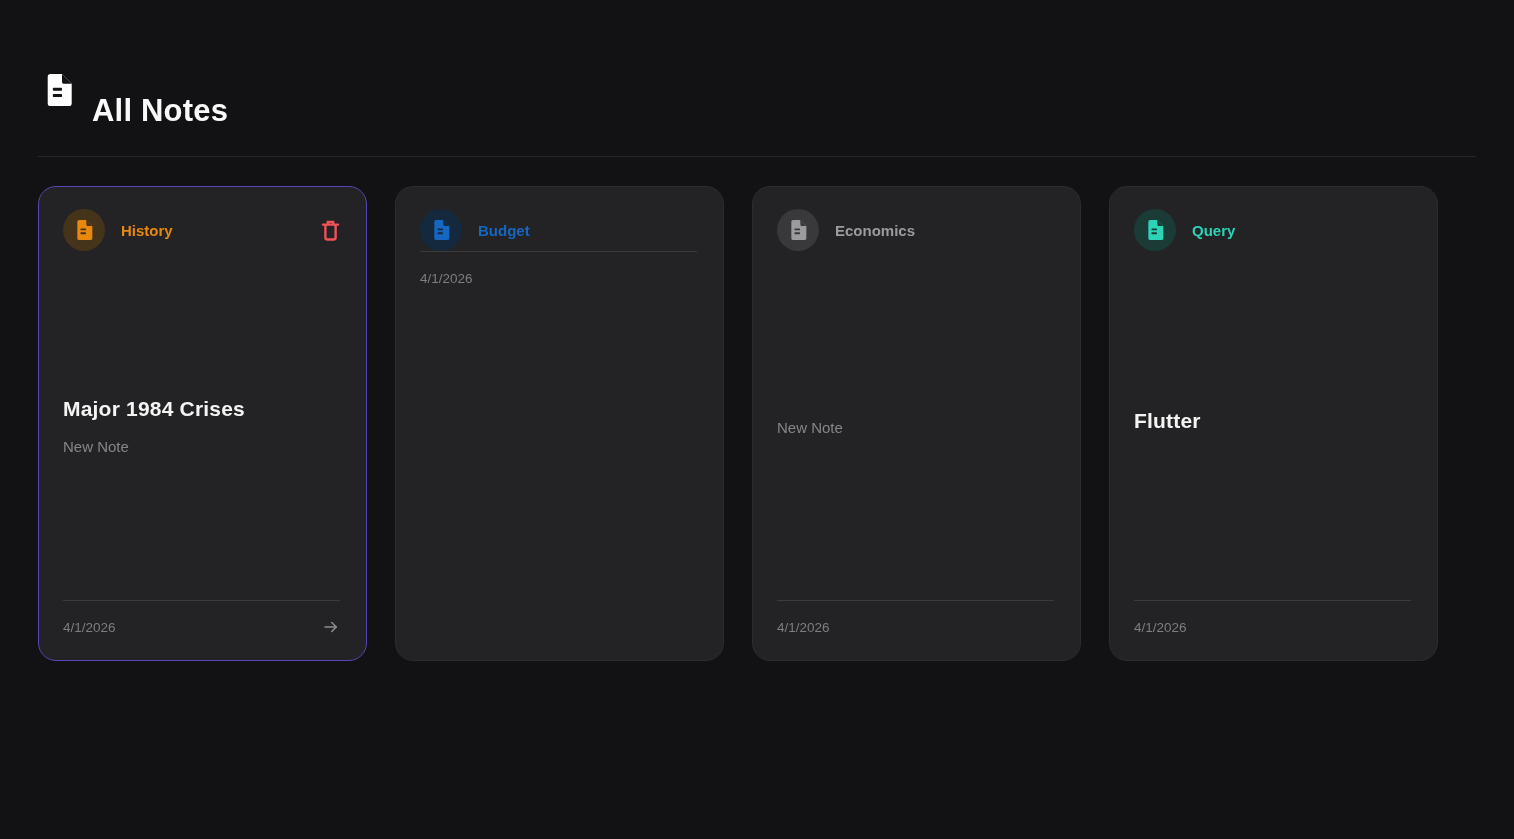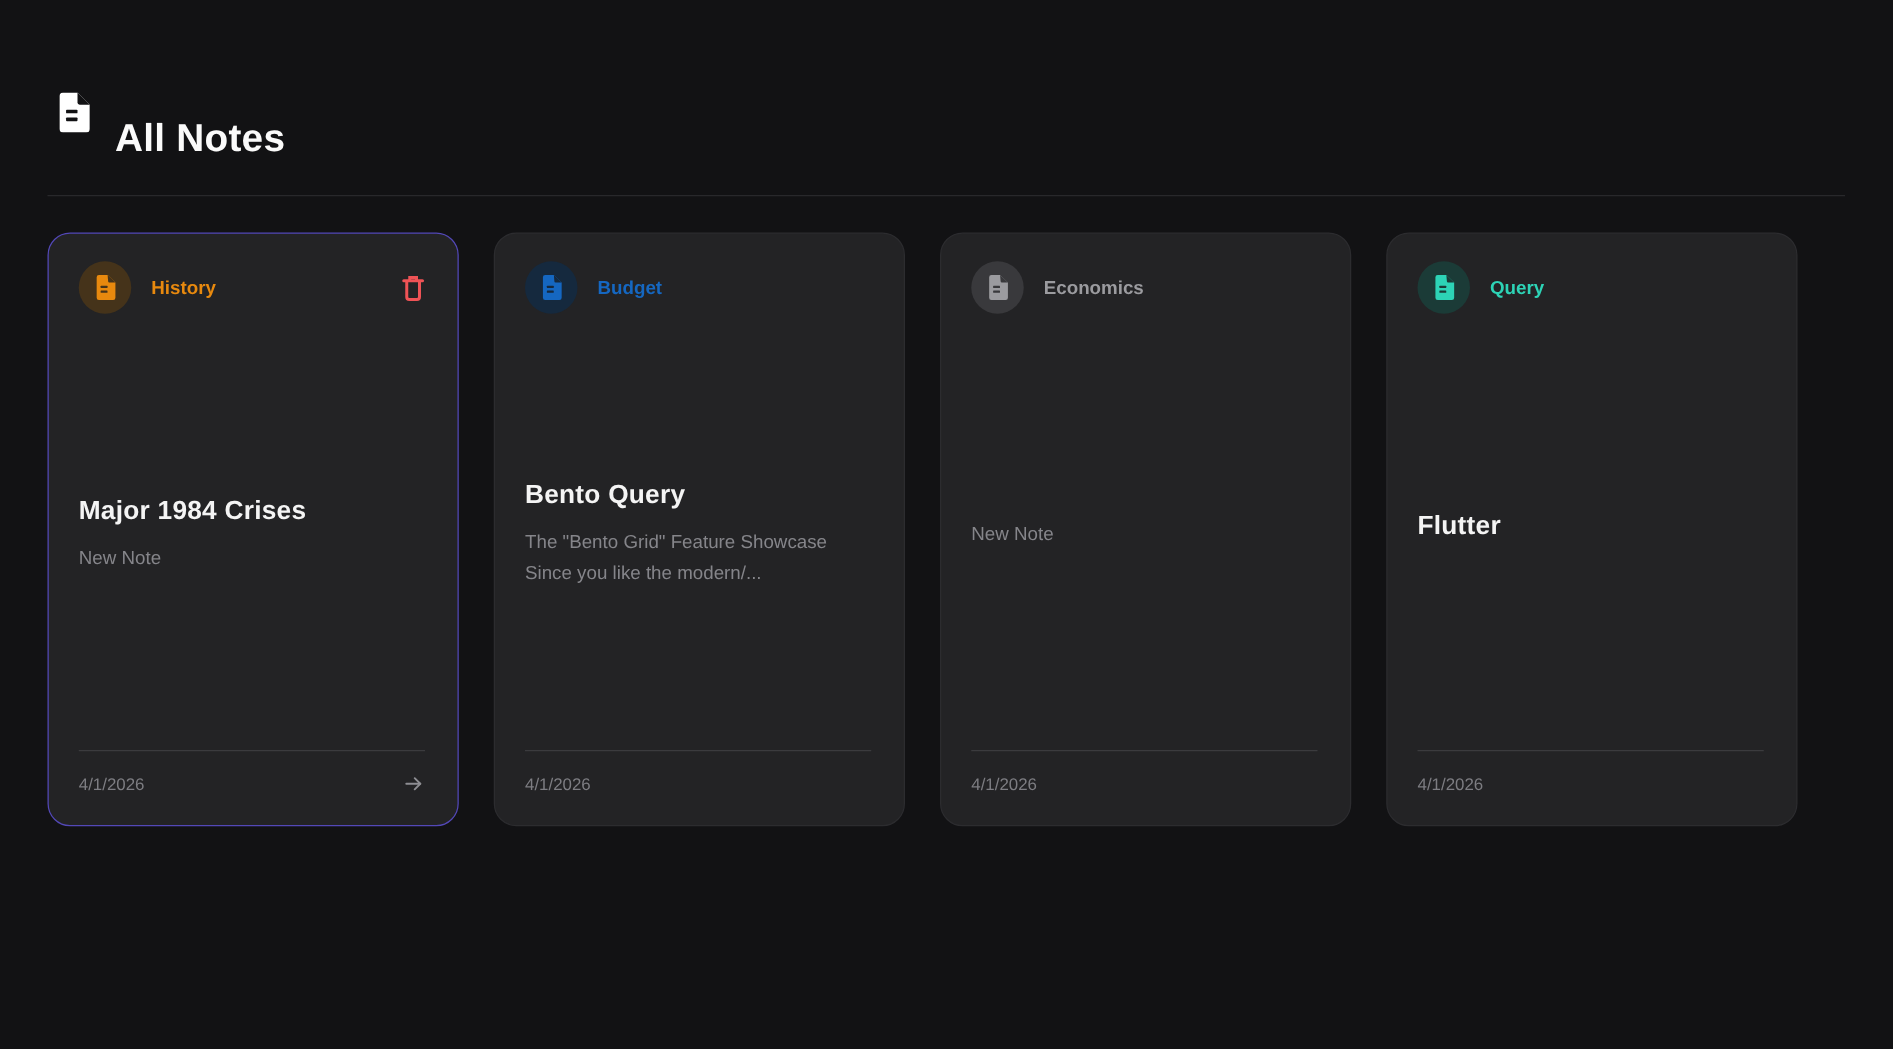--- a/index.html
+++ b/index.html
@@ -186,24 +186,20 @@
       <span class="category">Budget</span>
       <button class="trash" style="visibility: hidden;">
         <svg viewBox="0 0 19 21" fill="none" stroke="currentColor" stroke-width="2.4" stroke-linecap="round" aria-hidden="true">
           <path d="M2 4.6h15"></path>
           <path d="M6.8 4.2V2h5.4v2.2"></path>
           <path d="M4.4 5.5v12a2 2 0 0 0 2 2h6.2a2 2 0 0 0 2-2v-12" stroke-linejoin="round"></path>
         </svg>
       </button>
     </div>
 
-    <div class="card-body">
-      <h3 class="note-title">Bento Query</h3>
-      <p class="note-desc">The "Bento Grid" Feature Showcase Since you like the modern/...</p>
-    </div>
 
     <div class="card-footer">
       <span class="note-date">4/1/2026</span>
       <span class="arrow" style="visibility: hidden;">
         <svg viewBox="0 0 24 24" fill="none" stroke="currentColor" stroke-width="2" stroke-linecap="round" stroke-linejoin="round" aria-hidden="true">
           <path d="M4 12h15"></path>
           <path d="M13 6l6 6-6 6"></path>
         </svg>
       </span>
     </div>

